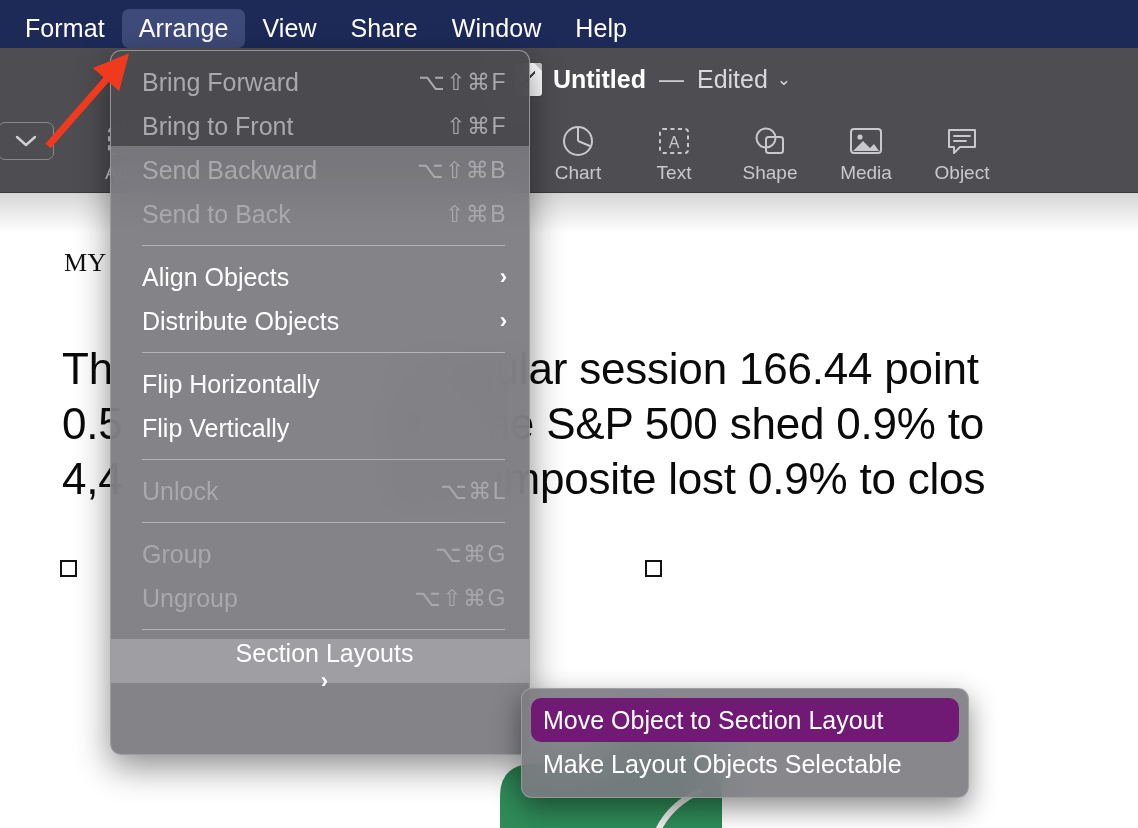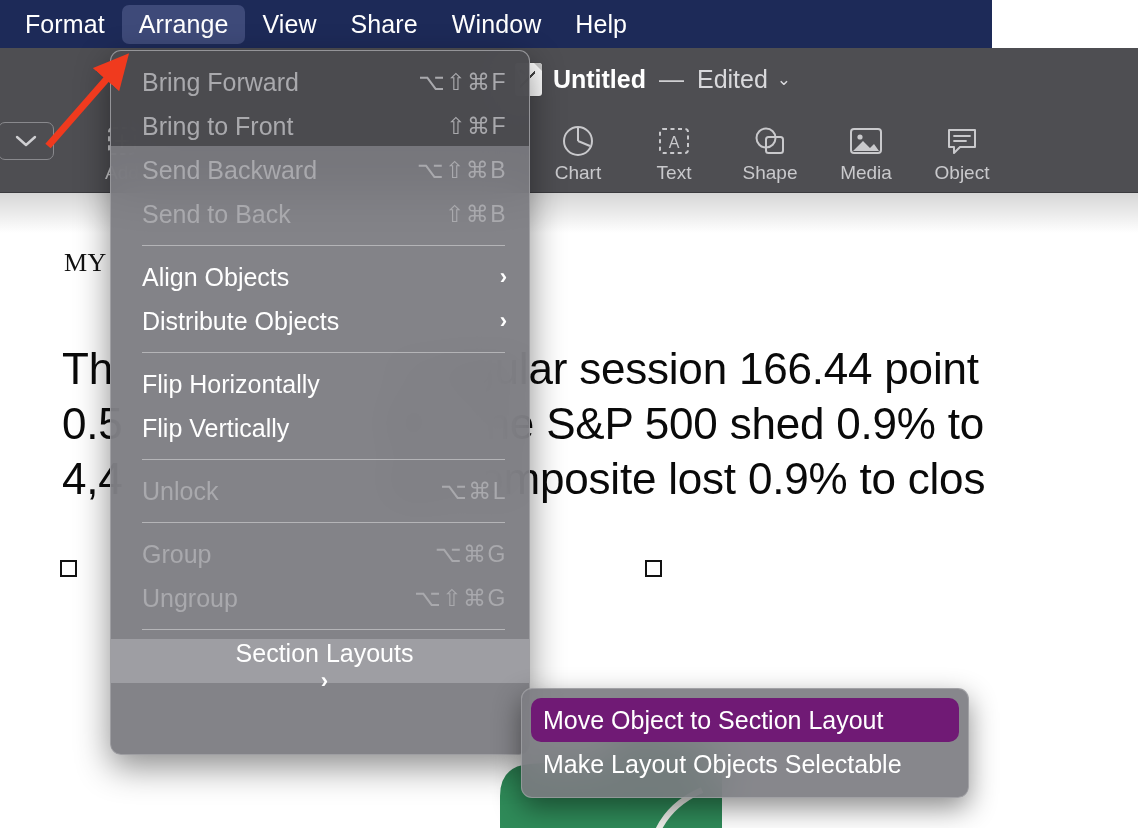--- a/index.html
+++ b/index.html
@@ -6,23 +6,23 @@
   html, body { width: 1138px; height: 828px; overflow: hidden; }
   body {
     font-family: "Liberation Sans", sans-serif;
     background: #ffffff;
     position: relative;
     -webkit-font-smoothing: antialiased;
   }
 
   
   #menubar {
-    position: absolute; left: 0; top: 0; width: 992px; height: 48px;
+    position: absolute; left: 0; top: 0; width: 1138px; height: 48px;
     background: #1d2a58;
-    display: flex; align-items: center;
+    display: flex; align-items: flex-end;
     padding-left: 8px;
     z-index: 60;
   }
   .menubar-item {
     font-size: 25px; color: #ffffff; letter-spacing: .1px;
     padding: 7px 17px; border-radius: 7px; line-height: 1;
     white-space: nowrap;
   }
   .menubar-item.active { background: #3e4a79; }
 

